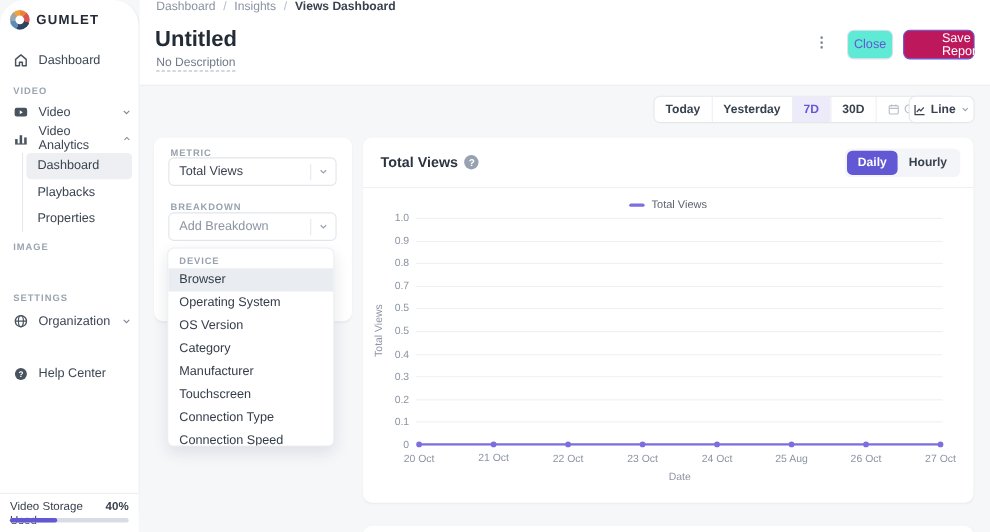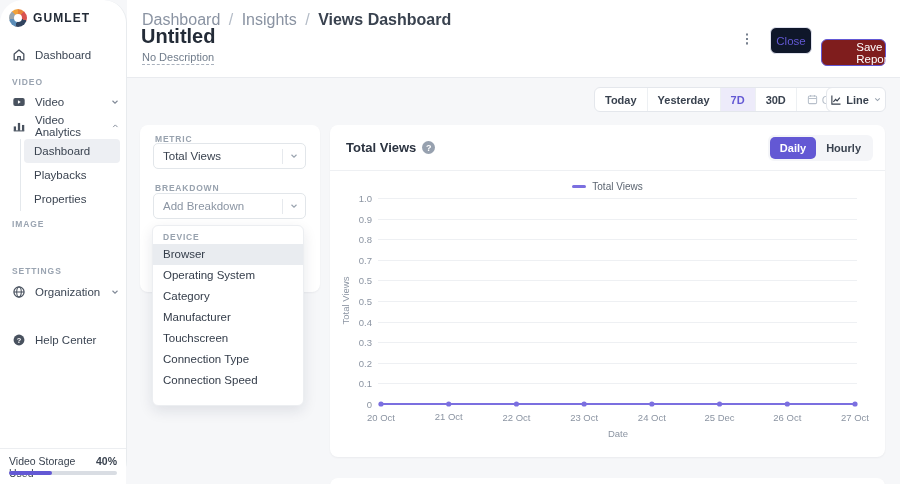--- a/index.html
+++ b/index.html
@@ -40,34 +40,34 @@
   .storage-row { position:absolute; left:9px; right:9px; top:6px;
     display:flex; justify-content:space-between; font-size:10.5px; color:#39424f; }
   .storage-row .pct { font-weight:600; }
   .progress-track { position:absolute; left:9px; right:9px; top:22px; height:4px;
     border-radius:2px; background:#d9dde3; }
   .progress-fill { height:4px; border-radius:2px; background:#6358d4; width:40%; }
 
   
   #header { position:absolute; left:127px; top:0; width:773px; height:78px;
     background:#fff; border-bottom:1px solid #e9ebef; z-index:4; }
-  #breadcrumb { position:absolute; left:15px; top:11px; font-size:16px; color:#8a93a2; }
+  #breadcrumb { position:absolute; left:15px; top:0; font-size:11px; color:#8a93a2; }
   #breadcrumb .sep { color:#b4bcc7; margin:0 4px; }
   #breadcrumb .current { color:#39424f; font-weight:600; }
   #page-title { position:absolute; left:14px; top:25px; font-size:20px; font-weight:700; color:#232b37; }
   #page-desc { position:absolute; left:15px; top:51px; font-size:11px; color:#707c8b;
     border-bottom:1px dashed #a9b1bd; padding-bottom:1px; cursor:pointer; }
   #kebab { position:absolute; left:612px; top:29px; width:16px; height:20px; text-align:center;
     font-size:13px; color:#6e7887; letter-spacing:0; cursor:pointer; line-height:20px; font-weight:700;}
   .btn { display:flex; align-items:center; justify-content:center; border-radius:6px;
     font-size:11.5px; cursor:pointer; font-weight:500; }
   #close-btn { position:absolute; left:643px; top:27px; width:42px; height:27px;
-    background:#0f172a; border:1px solid #e0e2ee; color:#6358d4; }
-  #save-btn { position:absolute; left:694px; top:39px; width:65px; height:27px;
-    background:#7f1d1d; border:1px solid #6358d4; color:#fff;padding-left:40px; }
+    background:#5eead4; border:1px solid #e0e2ee; color:#6358d4; }
+  #save-btn { position:absolute; left:694px; top:27px; width:65px; height:27px;
+    background:#be185d; border:1px solid #6358d4; color:#fff;padding-left:40px; }
 
   
   #range-group { position:absolute; left:594px; top:87px; height:25px; display:flex;
     background:#fff; border:1px solid #e4e7ec; border-radius:6px; overflow:hidden; z-index:3; }
   .range-btn { display:flex; align-items:center; gap:4px; padding:0 10px; font-size:11px;
     color:#39424f; font-weight:600; border-left:1px solid #edf0f3; cursor:pointer; white-space:nowrap; }
   .range-btn:first-child { border-left:none; }
   .range-btn.selected { background:#edebfa; color:#6358d4; }
   .range-btn.disabled { color:#b7bfca; font-weight:500; }
   #chart-type-select { position:absolute; left:826px; top:87px; width:60px; height:25px;
@@ -275,20 +275,21 @@
           <path d="M4 6l4 4 4-4" fill="none" stroke="#98a2ae" stroke-width="1.8"></path>
         </svg>
       </span>
   </div>
 </div>
 
 <div id="breakdown-dropdown">
   <div id="dd-group-label">DEVICE</div>
   <div class="dd-item active">Browser</div>
   <div class="dd-item">Operating System</div>
+  <div class="dd-item">OS Version</div>
   <div class="dd-item">Category</div>
   <div class="dd-item">Manufacturer</div>
   <div class="dd-item">Touchscreen</div>
   <div class="dd-item">Connection Type</div>
   <div class="dd-item">Connection Speed</div>
 </div>
 
 <div id="chart-card">
   <div id="chart-header">
     <span id="chart-title">Total Views</span>
@@ -326,21 +327,21 @@
       <div class="y-tick" style="left: 8px; top: 109.2px;">0.8</div>
       <div class="gridline" style="left: 48px; width: 479px; top: 93.6px;"></div>
       <div class="y-tick" style="left: 8px; top: 88.6px;">0.9</div>
       <div class="gridline" style="left: 48px; width: 479px; top: 73px;"></div>
       <div class="y-tick" style="left: 8px; top: 68px;">1.0</div>
       <div class="x-tick" style="left: 26px; top: 287px;">20 Oct</div>
       <div class="x-tick" style="left: 93.7143px; top: 286px; text-align: center;">21 Oct</div>
       <div class="x-tick" style="left: 161.429px; top: 287px;">22 Oct</div>
       <div class="x-tick" style="left: 229.143px; top: 287px;">23 Oct</div>
       <div class="x-tick" style="left: 296.857px; top: 287px;">24 Oct</div>
-      <div class="x-tick" style="left: 364.571px; top: 287px;">25 Dec</div>
+      <div class="x-tick" style="left: 364.571px; top: 287px;">25 Aug</div>
       <div class="x-tick" style="left: 432.286px; top: 287px;">26 Oct</div>
       <div class="x-tick" style="left: 500px; top: 287px;">27 Oct</div>
       <svg width="555" height="332" style="position: absolute; left: 0px; top: 0px;">
         <polyline points="51,279 118.71428571428571,279 186.42857142857142,279 254.14285714285714,279 321.85714285714283,279 389.57142857142856,279 457.2857142857143,279 525,279" fill="none" stroke="#7b6fe0" stroke-width="2"></polyline>
         <circle cx="51" cy="279" r="2.6" fill="#7b6fe0"></circle>
         <circle cx="118.71428571428571" cy="279" r="2.6" fill="#7b6fe0"></circle>
         <circle cx="186.42857142857142" cy="279" r="2.6" fill="#7b6fe0"></circle>
         <circle cx="254.14285714285714" cy="279" r="2.6" fill="#7b6fe0"></circle>
         <circle cx="321.85714285714283" cy="279" r="2.6" fill="#7b6fe0"></circle>
         <circle cx="389.57142857142856" cy="279" r="2.6" fill="#7b6fe0"></circle>

